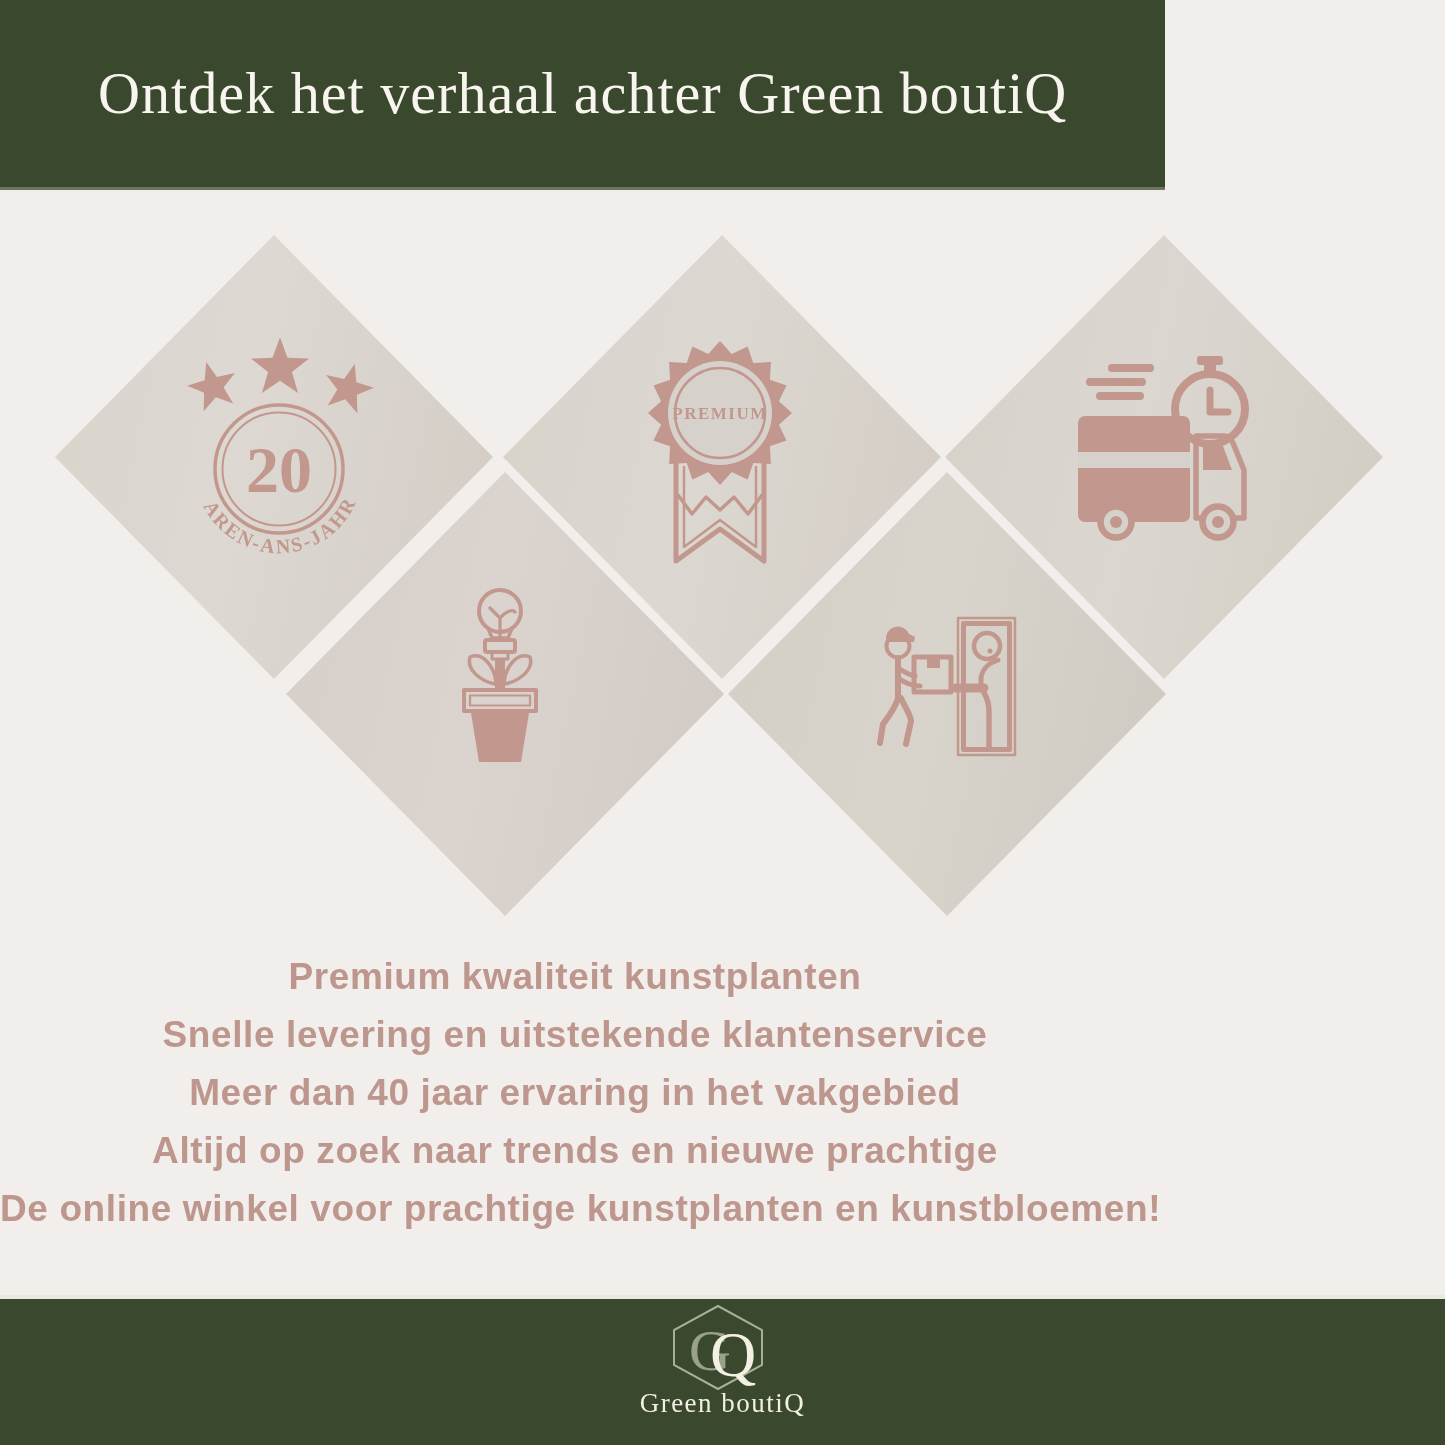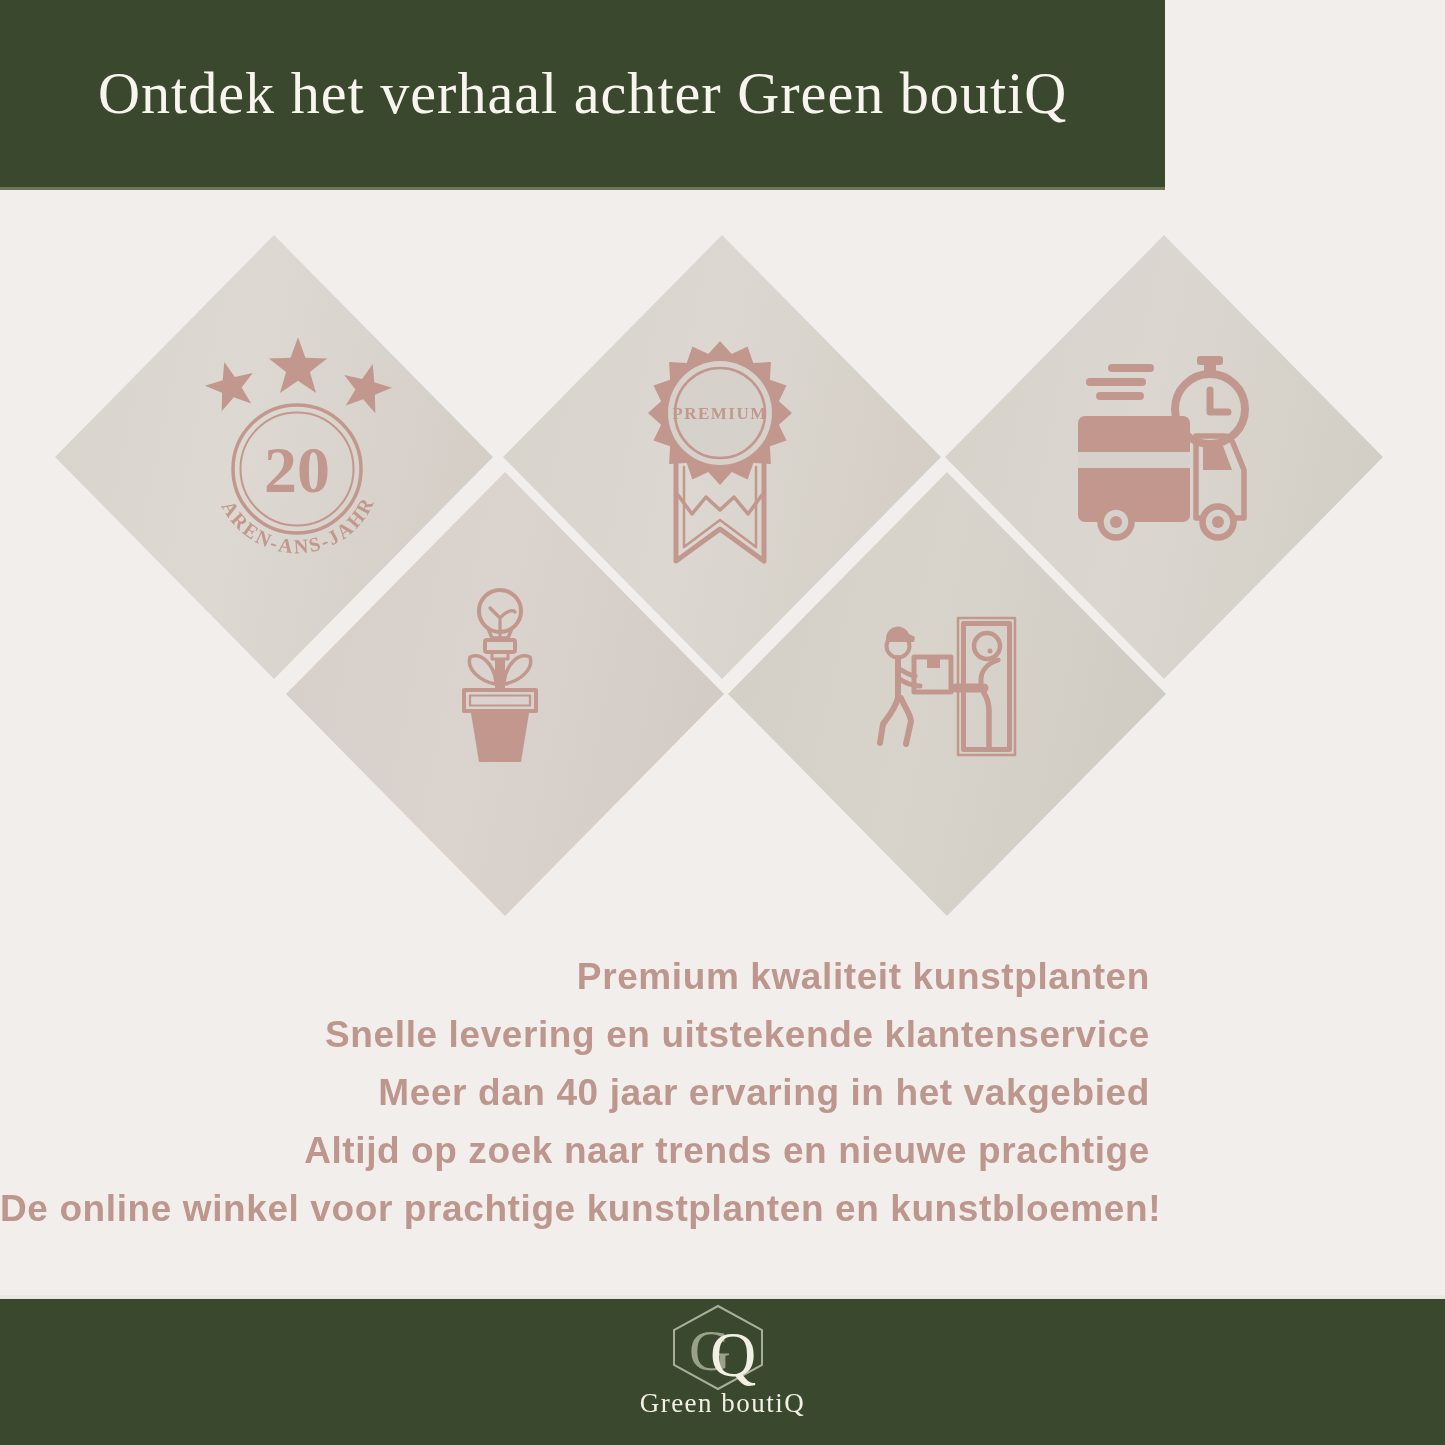--- a/index.html
+++ b/index.html
@@ -34,21 +34,21 @@
   .d-truck      { left:945px; top:235px; background:linear-gradient(102deg,#d6d1c9 0%,#dbd6cf 45%,#d1ccc3 100%); }
   .d-plant      { left:286px; top:472px; background:linear-gradient(102deg,#d6cec9 0%,#dad3ce 45%,#d1c9c4 100%); }
   .d-courier    { left:728px; top:472px; background:linear-gradient(102deg,#d4cfc6 0%,#d9d4cb 45%,#cfcac1 100%); }
 
   .icon-box { position:absolute; }
   .icon-box svg { display:block; width:100%; height:100%; }
 
   
   .usp {
     position:absolute; left:0; top:948px; width:1150px;
-    text-align:right;
+    text-align:center;
   }
   .usp-line {
     font-size:37px; font-weight:700; color:#bd968e;
     letter-spacing:.6px; line-height:58px; white-space:nowrap;
   }
 
   
   .banner-bottom {
     position:absolute; left:0; top:1295px; width:1445px; height:150px;
     background:#3a482e;
@@ -70,21 +70,21 @@
   <div class="banner-top">
     <div class="title">Ontdek het verhaal achter Green boutiQ</div>
   </div>
 
   <div class="diamond d-experience"></div>
   <div class="diamond d-premium"></div>
   <div class="diamond d-truck"></div>
   <div class="diamond d-plant"></div>
   <div class="diamond d-courier"></div>
 
-  <div class="icon-box" style="left:180px; top:338px; width:240px; height:250px;text-align:right;">
+  <div class="icon-box" style="left:162px; top:338px; width:240px; height:250px;text-align:right;">
     <svg viewBox="0 0 240 250" fill="none">
       <defs>
         <path id="arc20" d="M 42.8 170.4 A 84 84 0 0 0 194.9 162.5"></path>
       </defs>
       <g fill="#c2978d">
         <polygon transform="translate(51,49) rotate(-15)" points="0,-26 6.3,-8.6 24.7,-8 10.1,3.3 15.3,21.1 0,10.7 -15.3,21.1 -10.1,3.3 -24.7,-8 -6.3,-8.6"></polygon>
         <polygon transform="translate(118,30) scale(1.18)" points="0,-26 6.3,-8.6 24.7,-8 10.1,3.3 15.3,21.1 0,10.7 -15.3,21.1 -10.1,3.3 -24.7,-8 -6.3,-8.6"></polygon>
         <polygon transform="translate(186,51) rotate(15)" points="0,-26 6.3,-8.6 24.7,-8 10.1,3.3 15.3,21.1 0,10.7 -15.3,21.1 -10.1,3.3 -24.7,-8 -6.3,-8.6"></polygon>
       </g>
       <circle cx="117" cy="131" r="64" stroke="#c2978d" stroke-width="3.5"></circle>

